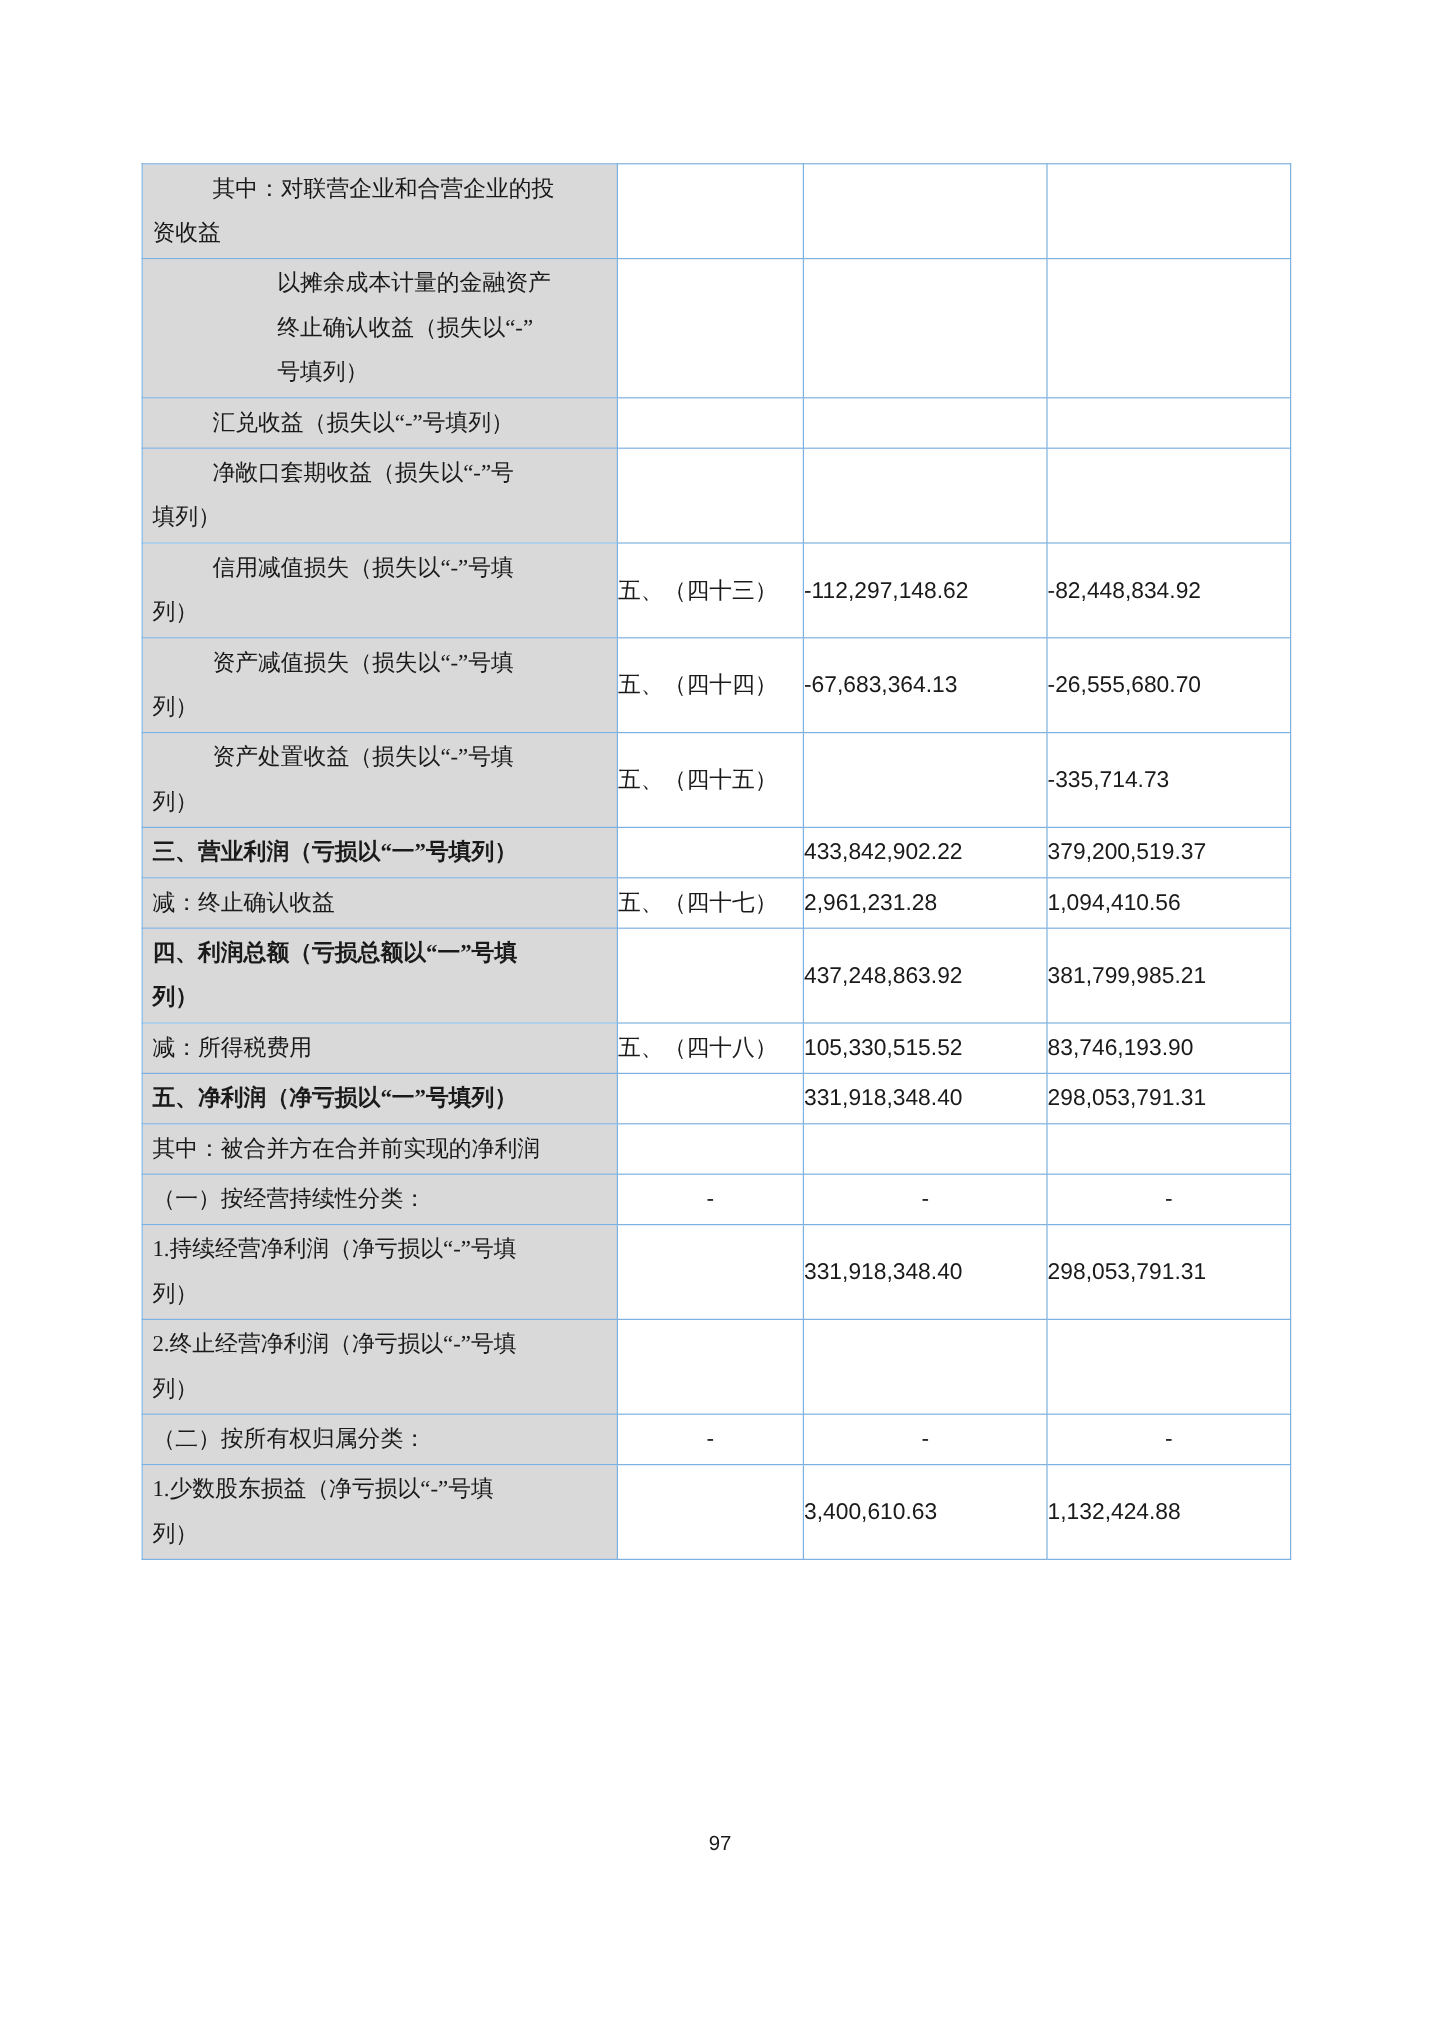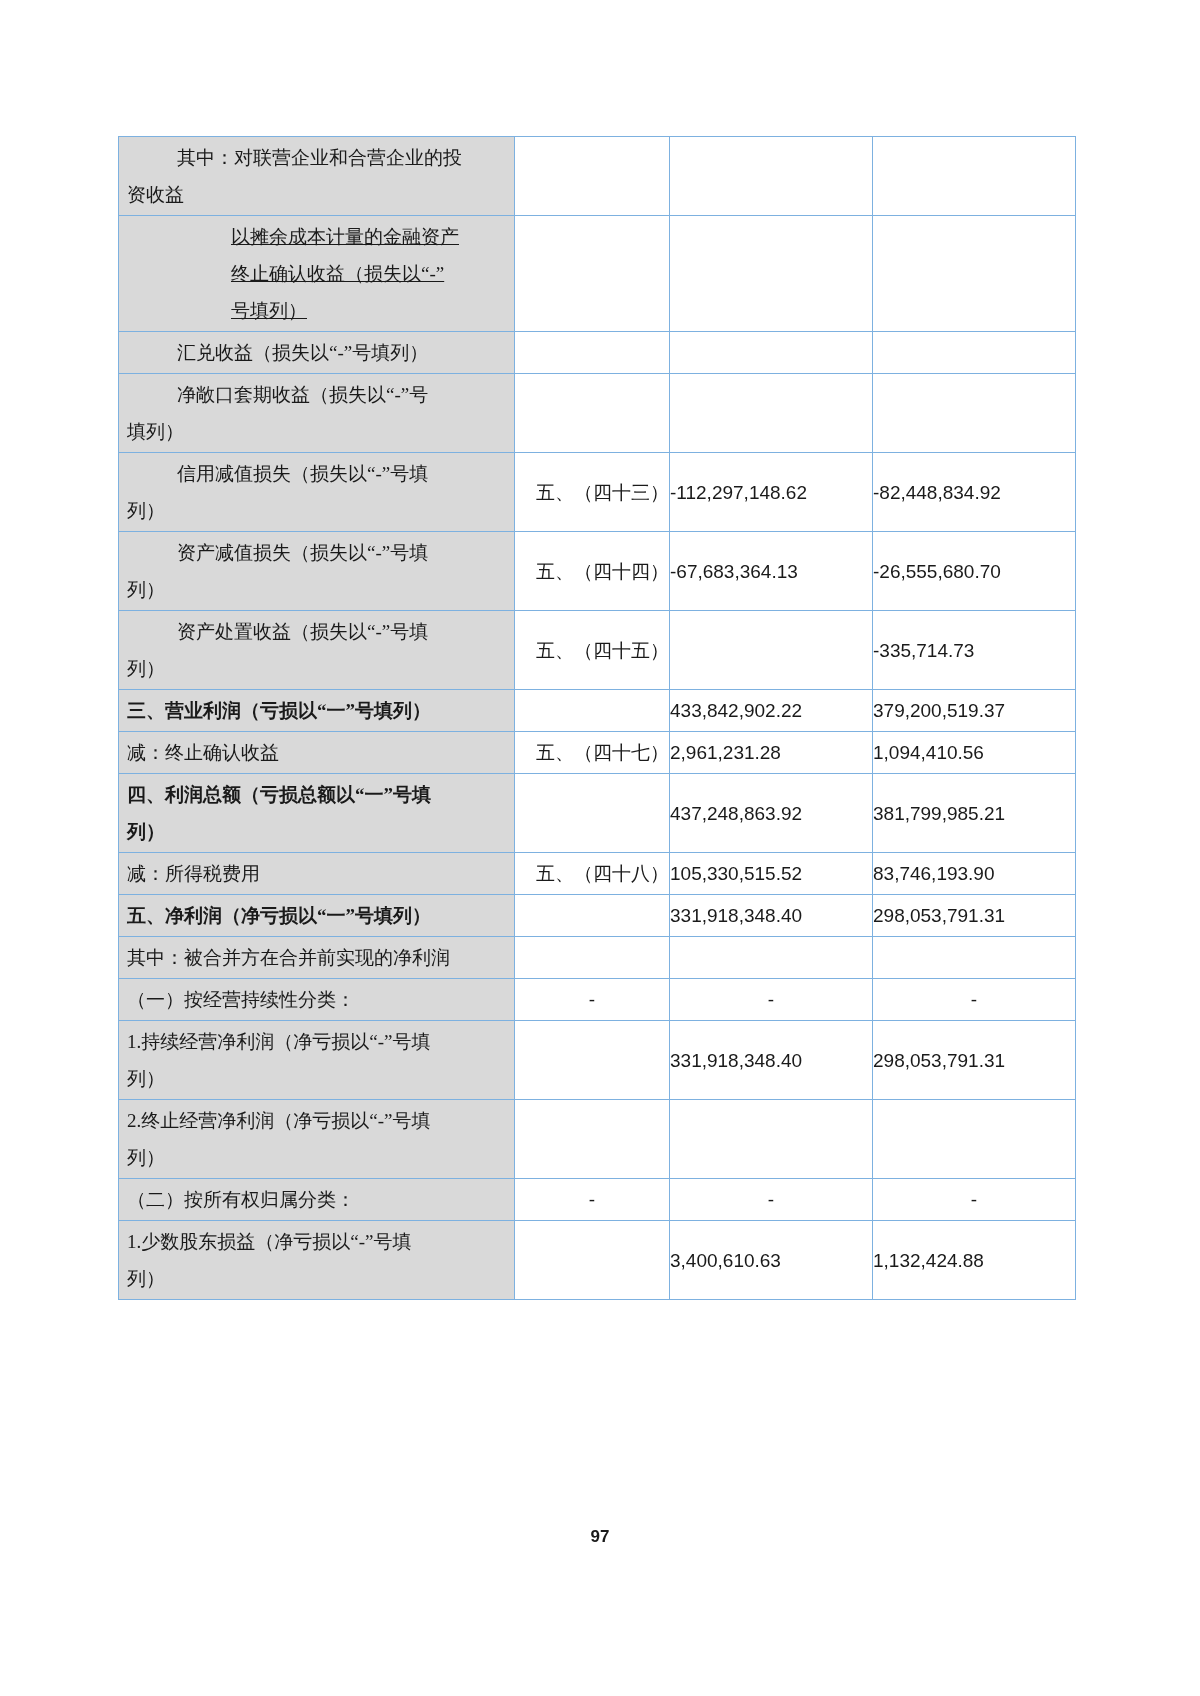--- a/index.html
+++ b/index.html
@@ -31,27 +31,25 @@
     overflow:hidden;
   }
   td.c-label{
     background:var(--label-bg,#d9d9d9);
     padding-left:8px;
     padding-right:24px;
     white-space:pre-wrap;
     word-break:break-all;
   }
   td.c-label.ind-hang{ text-indent:50px; }
-  td.c-label.ind-block{ padding-left:112px;text-decoration:underline; }
+  td.c-label.ind-block{ padding-left:112px; }
   tr.bold td.c-label{ font-weight:bold; }
   td.c-note{
-    padding-left:10px;
     background:#ffffff;
     white-space:nowrap;
-    text-align:right;
   }
   td.c-num{
     padding-right:12px;
     background:#ffffff;
     font-family:"Liberation Sans", sans-serif;
     white-space:nowrap;
   }
   td.dash{
     text-align:center !important;
     padding:2px 0 !important;
@@ -59,21 +57,20 @@
   }
   .pagenum{
     position:absolute;
     top:1527px;
     left:0;
     width:100%;
     text-align:center;
     font-size:17px;
     font-family:"Liberation Sans", sans-serif;
     color:#1a1a1a;
-    font-weight:bold;
   }
 </style>
 </head>
 <body>
 
 <div class="page">
   <table class="fin">
     <colgroup>
       <col class="c1">
         <col class="c2">

